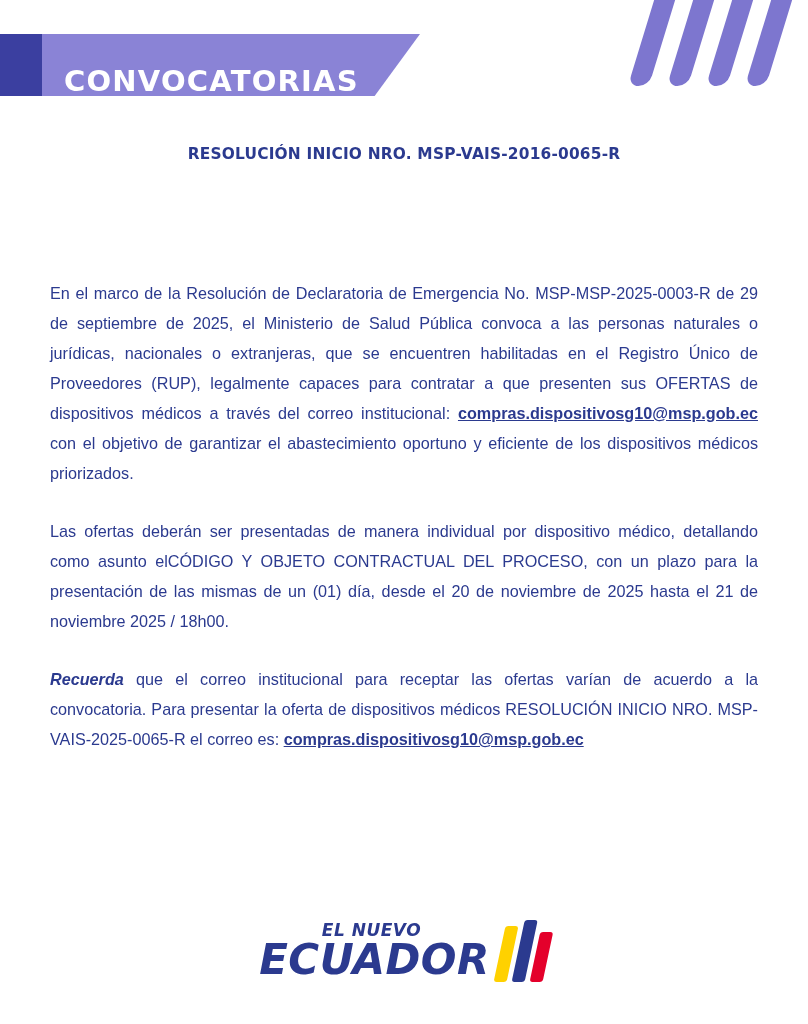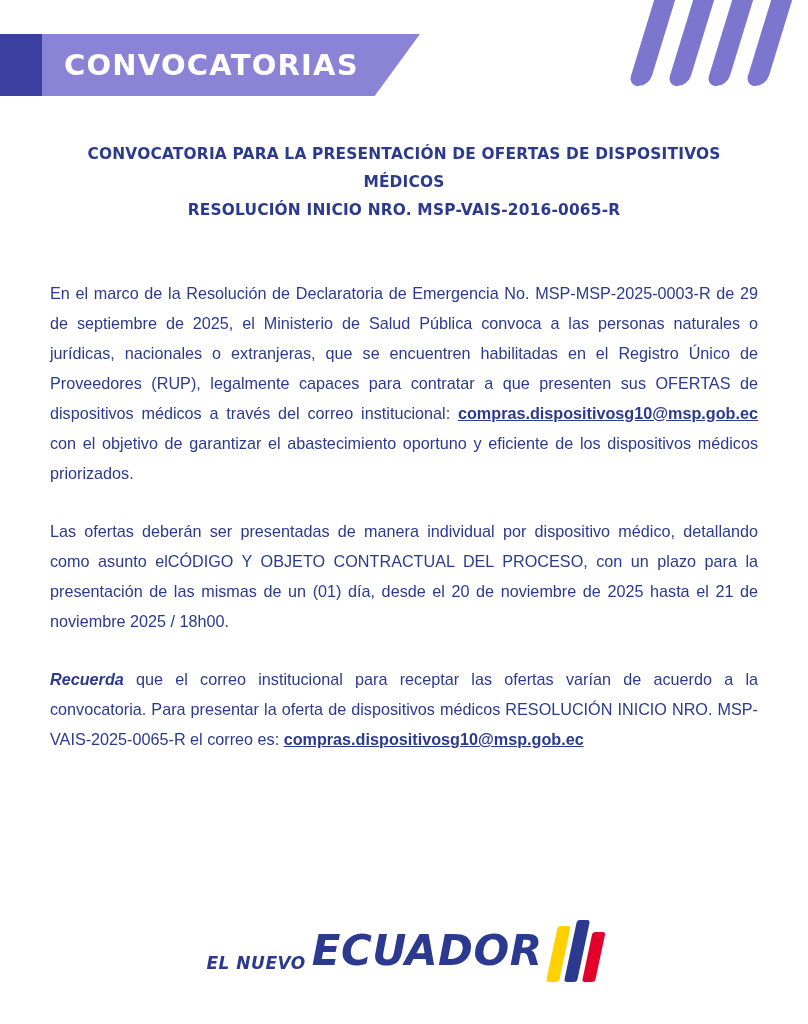--- a/index.html
+++ b/index.html
@@ -45,21 +45,21 @@
     left: 42px;
     top: 0;
     width: 378px;
     height: 62px;
     background: #8a83d6;
     clip-path: polygon(0 0, 100% 0, 88% 100%, 0% 100%);
   }
   .header-title {
     position: absolute;
     left: 64px;
-    top: 48px;
+    top: 64px;
     font-family: "DejaVu Sans", sans-serif;
     font-weight: bold;
     font-size: 29px;
     letter-spacing: 1.2px;
     color: #ffffff;
     z-index: 4;
   }
 
   
   .slashes {
@@ -132,21 +132,22 @@
   .logo {
     position: absolute;
     left: 50%;
     transform: translateX(-50%);
     top: 0;
     display: flex;
     align-items: center;
   }
   .logo-text {
     display: flex;
-    align-items: flex-end;
+    flex-direction: column;
+    align-items: center;
     margin-right: 10px;
   }
   .logo-sub {
     font-family: "DejaVu Sans", sans-serif;
     font-weight: bold;
     font-style: italic;
     font-size: 17px;
     letter-spacing: 0.5px;
     color: #2b3a8f;
     line-height: 18px;
@@ -188,21 +189,20 @@
     <span class="slash s4"></span>
   </div>
 
   <div class="header-band">
     <div class="band-dark"></div>
     <div class="band-light"></div>
   </div>
   <div class="header-title">CONVOCATORIAS</div>
 
   <div class="doc-title">
-    <span class="line">CONVOCATORIA PARA LA PRESENTACIÓN DE OFERTAS DE DISPOSITIVOS MÉDICOS</span>
     <span class="line">RESOLUCIÓN INICIO NRO. MSP-VAIS-2016-0065-R</span>
   </div>
 
   <div class="body-text">
     <p>En el marco de la Resolución de Declaratoria de Emergencia No. MSP-MSP-2025-0003-R de 29 de septiembre de 2025, el Ministerio de Salud Pública convoca a las personas naturales o jurídicas, nacionales o extranjeras, que se encuentren habilitadas en el Registro Único de Proveedores (RUP), legalmente capaces para contratar a que presenten sus OFERTAS de dispositivos médicos a través del correo institucional: <span class="mail">compras.dispositivosg10@msp.gob.ec</span> con el objetivo de garantizar el abastecimiento oportuno y eficiente de los dispositivos médicos priorizados.</p>
     <p>Las ofertas deberán ser presentadas de manera individual por dispositivo médico, detallando como asunto elCÓDIGO Y OBJETO CONTRACTUAL DEL PROCESO, con un plazo para la presentación de las mismas de un (01) día, desde el 20 de noviembre de 2025 hasta el 21 de noviembre 2025 / 18h00.</p>
     <p><span class="bold">Recuerda</span> que el correo institucional para receptar las ofertas varían de acuerdo a la convocatoria. Para presentar la oferta de dispositivos médicos RESOLUCIÓN INICIO NRO. MSP-VAIS-2025-0065-R el correo es: <span class="mail">compras.dispositivosg10@msp.gob.ec</span></p>
   </div>
 
   <div class="footer">

